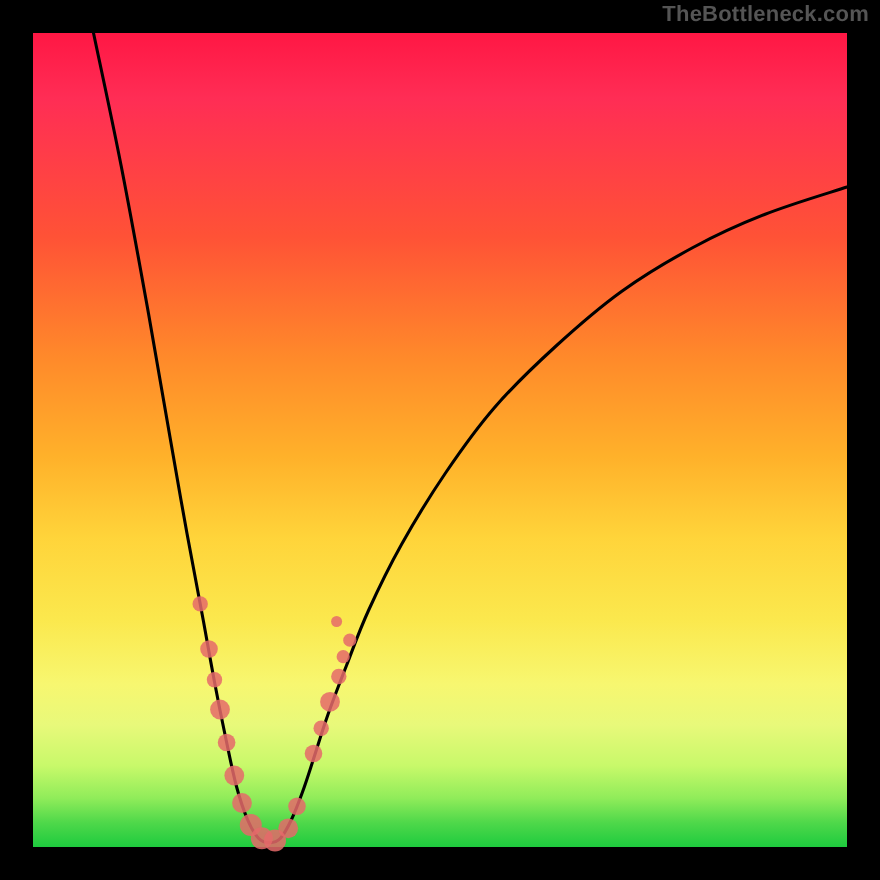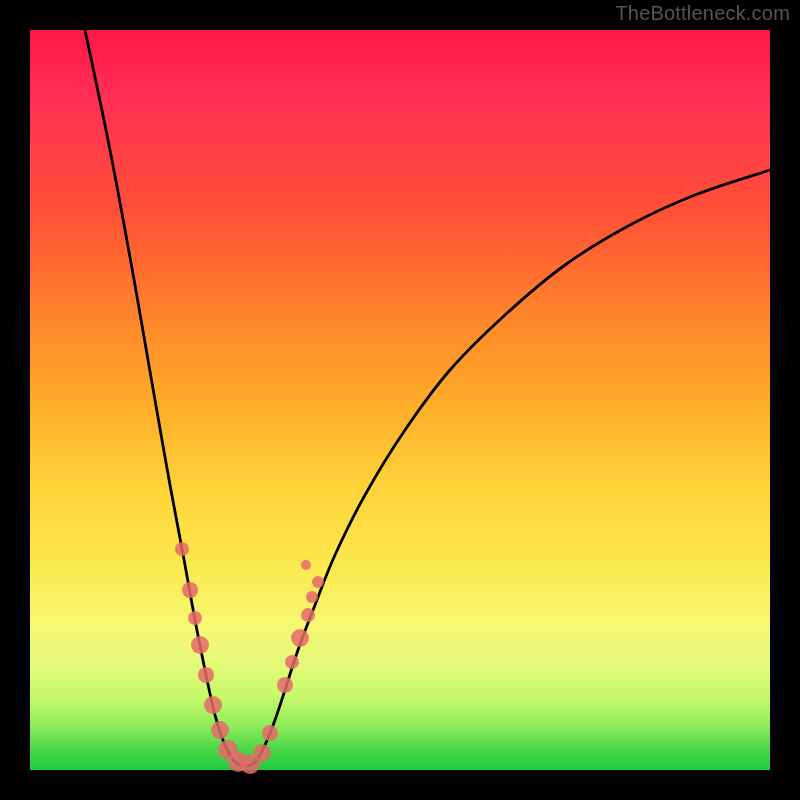--- a/index.html
+++ b/index.html
@@ -40,21 +40,21 @@
       #4fd84a 97%,
       #1ecb3e 100%
     );
   }
   .watermark {
     position: absolute;
     top: 2px;
     right: 10px;
     color: #555;
     font-size: 20px;
-    font-weight: 400;
+    font-weight: 700;
     letter-spacing: 0.2px;
     user-select: none;
   }
   svg.curve-layer {
     position: absolute;
     left: 0;
     top: 0;
     width: 740px;
     height: 740px;
     overflow: visible;

